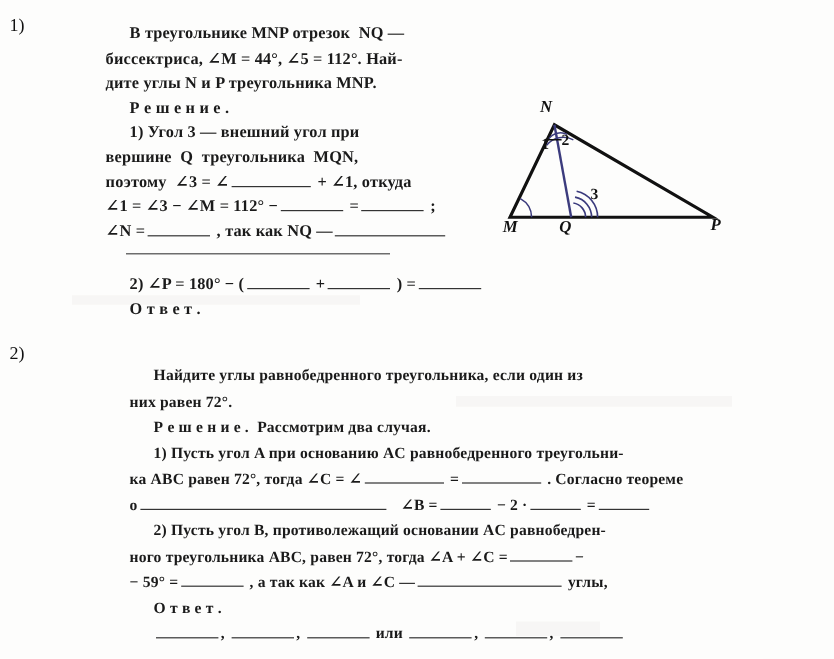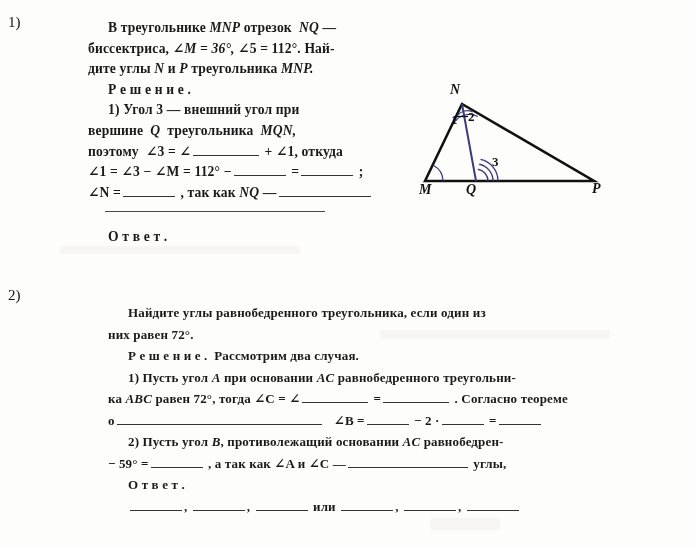--- a/index.html
+++ b/index.html
@@ -47,21 +47,21 @@
     font-weight: 700;
     letter-spacing: .15px;
   }
   #task2 .ln {
     font-size: 13px;
     line-height: 21.5px;
     white-space: nowrap;
     font-weight: 700;
     letter-spacing: .15px;
   }
-  .it { font-style: italic; }
+  .it { }
   .ind { padding-left: 20px; }
 
   
   .blank {
     display: inline-block;
     border-bottom: 1.4px solid #333;
     height: 11px;
     vertical-align: baseline;
     margin: 0 2px;
   }
@@ -148,21 +148,21 @@
     <div class="ln ind">
       <span>В треугольнике</span>
       <span class="it">MNP</span>
       <span>отрезок</span>
       &nbsp;<span class="it">NQ</span>
       <span>—</span>
     </div>
 
     <div class="ln">
       <span>биссектриса,</span>
-      <span class="it">∠M = 36°,</span>
+      <span class="it">∠M = 44°,</span>
       <span>∠5 = 112°.</span>
       <span>Най-</span>
     </div>
 
     <div class="ln">
       <span>дите углы</span>
       <span class="it">N</span>
       <span>и</span>
       <span class="it">P</span>
       <span>треугольника</span>
@@ -194,20 +194,25 @@
 
     <div class="ln">
       <span>∠N =</span><span class="blank b-md"></span>
       <span>, так как</span>
       <span class="it">NQ</span>
       <span>—</span><span class="blank b-xl"></span>
     </div>
 
     <div style="height:24px;"></div>
 
+    <div class="ln ind">
+      <span>2) ∠P = 180° − (</span><span class="blank b-md"></span>
+      <span>+</span><span class="blank b-md"></span>
+      <span>) =</span><span class="blank b-md"></span>
+    </div>
 
     <div class="ln ind">О т в е т .</div>
 
   </div>
 
   <div id="rule-1"></div>
 
   <div id="figure">
     <svg width="290" height="145" viewBox="0 0 290 145">
 
@@ -242,21 +247,21 @@
     <div class="ln">них равен 72°.</div>
 
     <div class="ln ind">
       <span>Р е ш е н и е .</span>
       &nbsp;<span>Рассмотрим два случая.</span>
     </div>
 
     <div class="ln ind">
       <span>1) Пусть угол</span>
       <span class="it">A</span>
-      <span>при основании</span>
+      <span>при основанию</span>
       <span class="it">AC</span>
       <span>равнобедренного треугольни-</span>
     </div>
 
     <div class="ln">
       <span>ка</span>
       <span class="it">ABC</span>
       <span>равен 72°, тогда</span>
       <span>∠C = ∠</span><span class="blank b-lg"></span>
       <span>=</span><span class="blank b-lg"></span>
@@ -270,20 +275,26 @@
       <span>=</span><span class="blank b-sm"></span>
     </div>
 
     <div class="ln ind">
       <span>2) Пусть угол</span>
       <span class="it">B</span><span>, противолежащий основании</span>
       <span class="it">AC</span>
       <span>равнобедрен-</span>
     </div>
 
+    <div class="ln">
+      <span>ного  треугольника</span>
+      <span class="it">ABC,</span>
+      <span>равен  72°,  тогда</span>
+      <span>∠A + ∠C =</span><span class="blank b-md"></span><span>−</span>
+    </div>
 
     <div class="ln">
       <span>− 59° =</span><span class="blank b-md"></span>
       <span>,  а  так  как</span>
       <span>∠A</span>
       <span>и</span>
       <span>∠C —</span><span class="blank b-xxl"></span>
       <span>углы,</span>
     </div>
 

